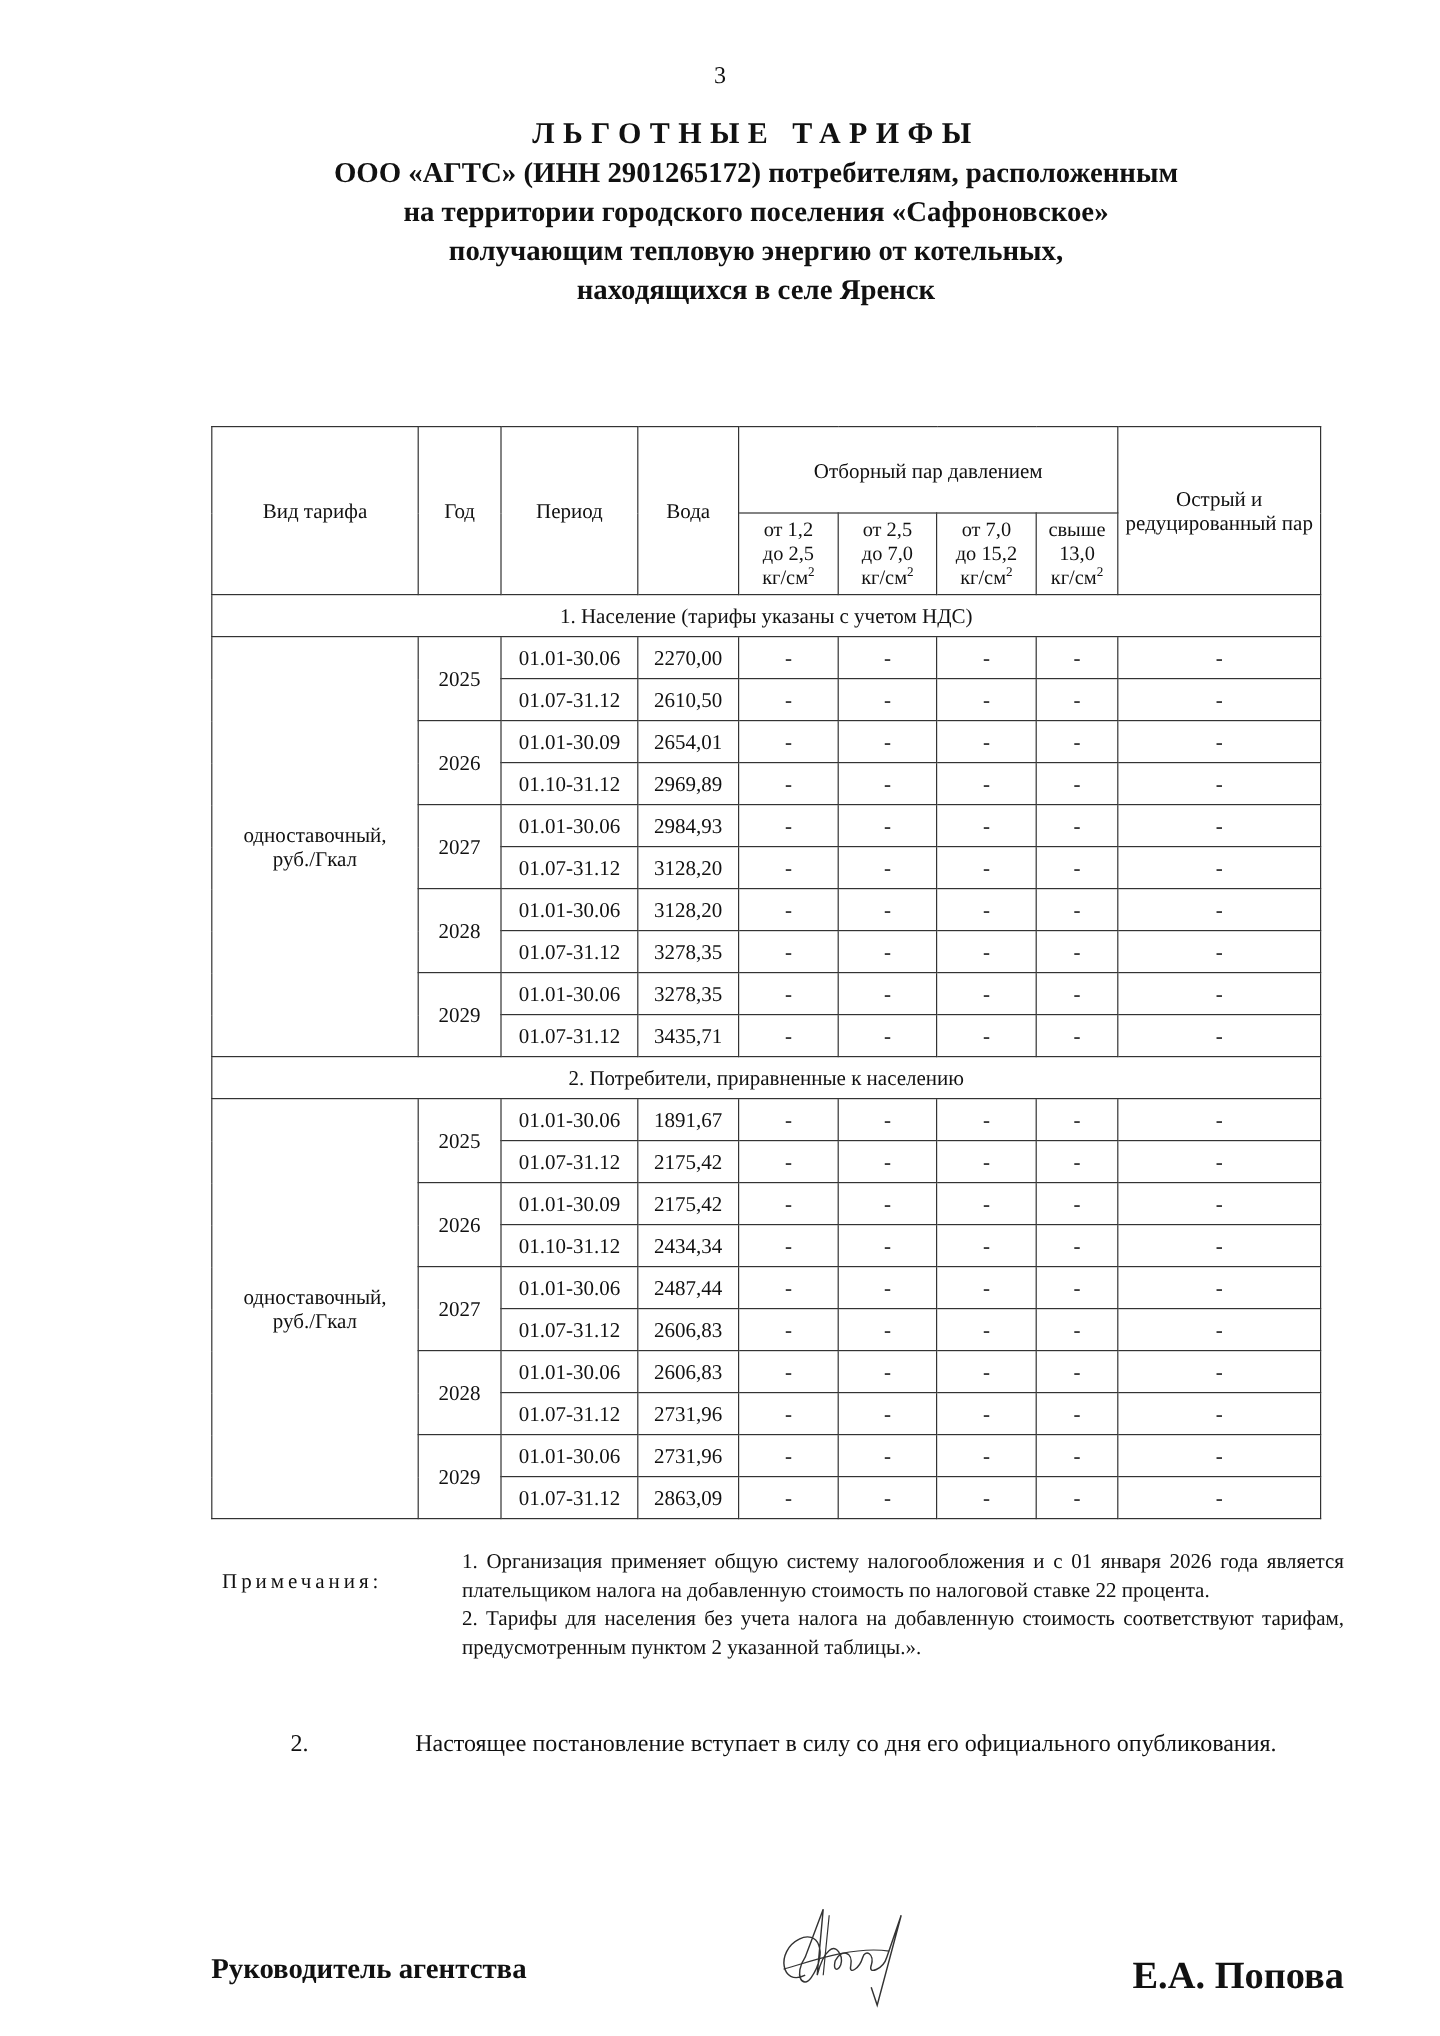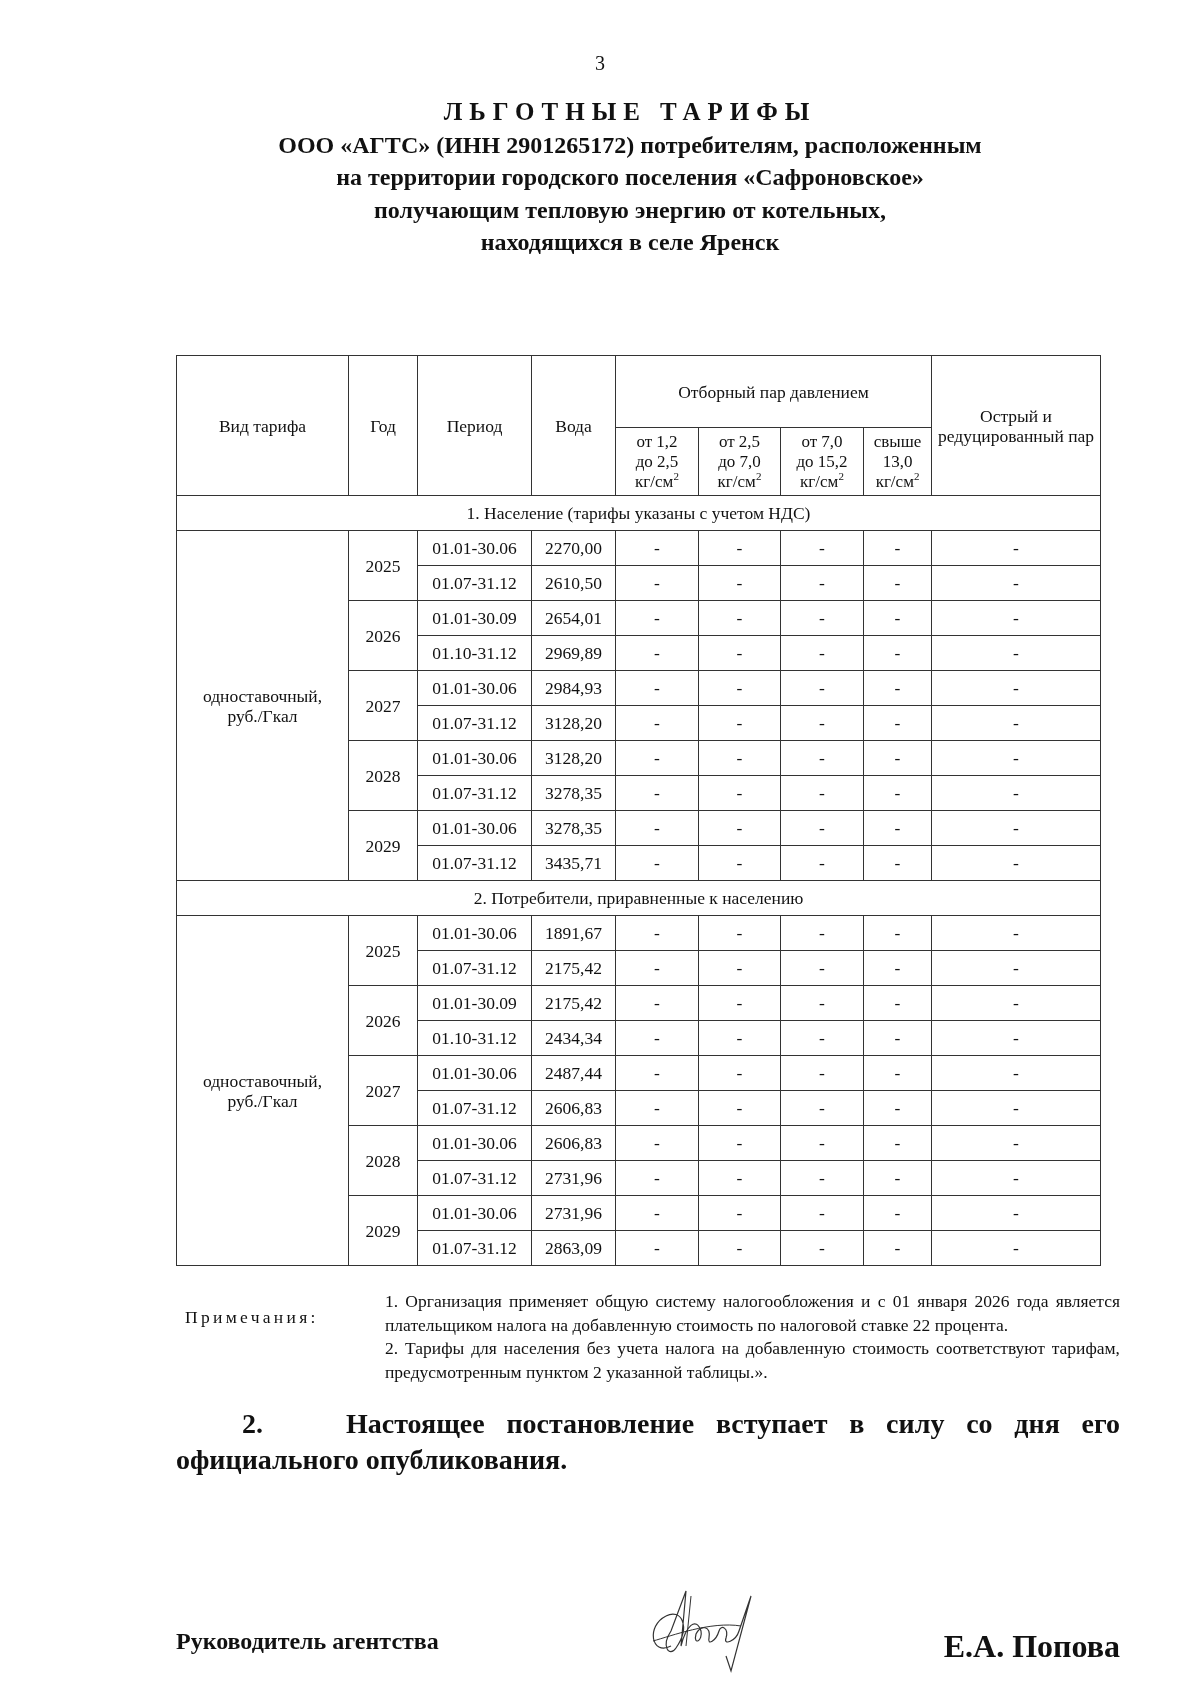--- a/index.html
+++ b/index.html
@@ -35,22 +35,22 @@
   td.water { text-align: left; padding-left: 5px; }
   sup { font-size: 11px; line-height: 0; }
   .notes {
     position: absolute; top: 1290px; left: 185px; width: 935px; font-size: 17.5px;
     line-height: 23.5px;
   }
   .notes-label { position: absolute; left: 0; top: 16px; letter-spacing: 3.3px; }
   .notes-items { position: absolute; left: 200px; top: 0; width: 735px; text-align: justify; }
   .notes-items p { margin: 0; }
   .paragraph {
-    position: absolute; top: 1406px; left: 176px; width: 944px; font-size: 28px;
-    line-height: 36px; text-align: justify; font-weight: bold;
+    position: absolute; top: 1435px; left: 176px; width: 944px; font-size: 20px;
+    line-height: 36px; text-align: justify;
   }
   .paragraph .num { display: inline-block; width: 104px; padding-left: 66px; box-sizing: content-box; }
   .sign-row { position: absolute; top: 1600px; left: 176px; width: 944px; height: 80px; }
   .sign-position { position: absolute; left: 0; top: 28px; font-weight: bold; font-size: 24px; }
   .sign-name { position: absolute; right: 0; top: 28px; font-weight: bold; font-size: 32px; }
   .signature { position: absolute; left: 465px; top: -14px; width: 130px; height: 90px; }
 </style>
 </head>
 <body>
 

